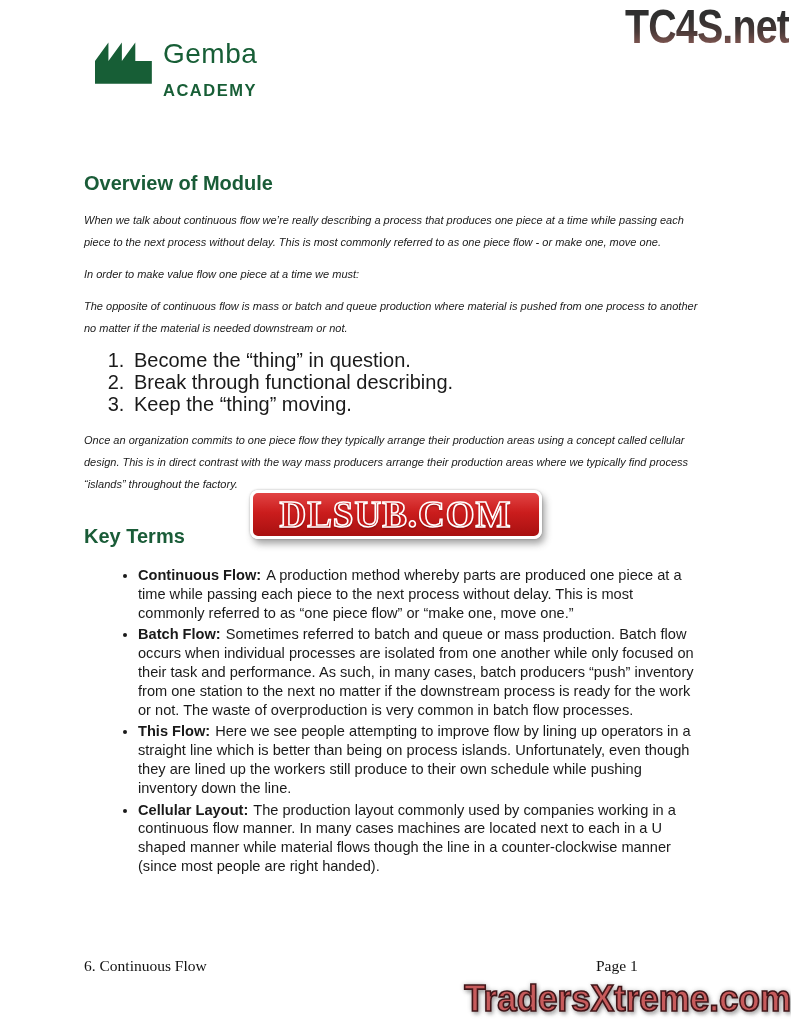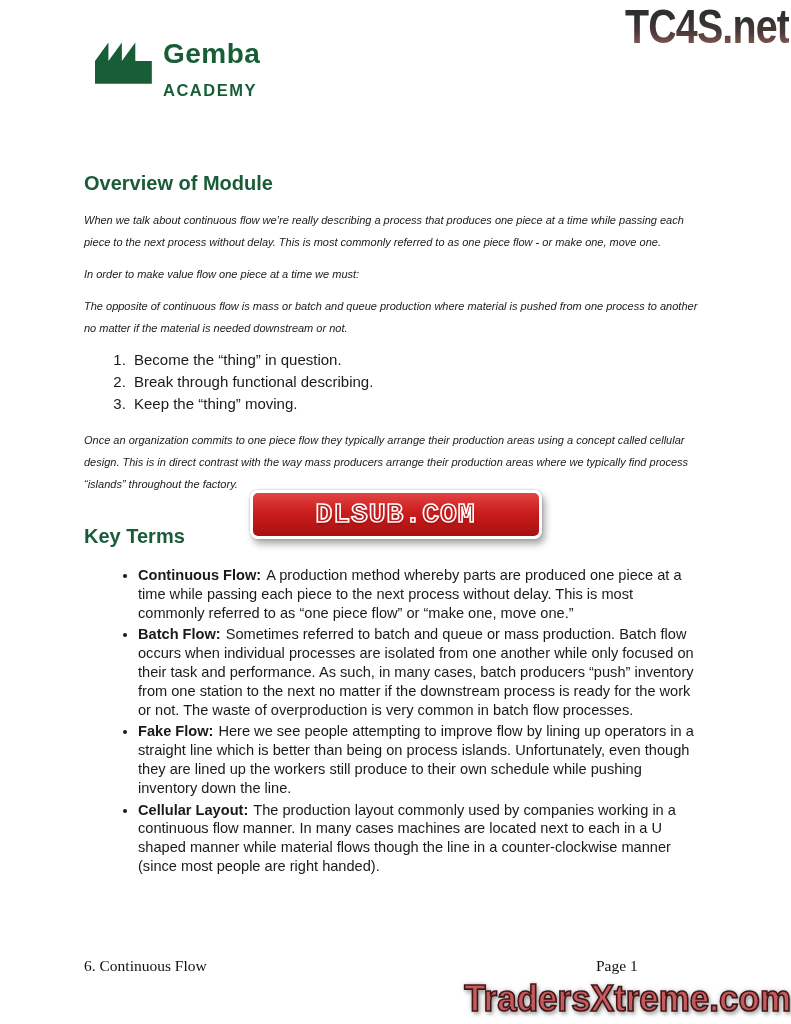--- a/index.html
+++ b/index.html
@@ -21,21 +21,21 @@
     position: absolute;
     left: 95px; top: 36px;
     display: flex;
     align-items: flex-start;
     gap: 6px;
   }
   .logo svg { display: block; }
   .logo-text { line-height: 1; margin-top: 4px; }
   .logo-name {
     font-size: 28px;
-    font-weight: bold;
+    font-weight: normal;
     color: #175e36;
     letter-spacing: 0.5px;
     display: block;
   }
   .logo-sub {
     font-size: 16.5px;
     font-weight: bold;
     color: #175e36;
     letter-spacing: 1.5px;
     display: block;
@@ -83,21 +83,21 @@
   }
   .content p {
     font-size: 11px;
     line-height: 22px;
     margin: 0 0 10px 0;
     font-style: italic;
   }
   ol.steps {
     margin: 8px 0 14px 0;
     padding-left: 46px;
-    font-size: 15px;
+    font-size: 20px;
     line-height: 22px;
   }
   ol.steps li { padding-left: 4px; }
 
   h2.keyterms { margin-top: 30px; margin-bottom: 18px; }
 
   ul.terms {
     margin: 8px;
     padding-left: 46px;
     list-style: disc;
@@ -115,23 +115,23 @@
     width: 292px; height: 49px;
     background: linear-gradient(to bottom, #e24444 0%, #cb1d1d 45%, #a81010 100%);
     border: 3px solid #ffffff;
     border-radius: 8px;
     box-shadow: 3px 5px 7px rgba(60,60,60,0.45), 0 0 2px rgba(120,120,120,0.6);
     display: flex;
     align-items: center;
     justify-content: center;
   }
   .wm-dlsub span {
-    font-family: Liberation Mono, monospace;
-    font-weight: bold;
-    font-size: 28px;
+    font-family: Liberation Serif, serif;
+    font-weight: bold;
+    font-size: 37px;
     letter-spacing: 1px;
     color: #c41a1a;
     -webkit-text-stroke: 1.6px #ffffff;
     text-shadow: 0 2px 2px rgba(90,0,0,0.5);
     white-space: nowrap;
     text-align: right;
   }
 
   
   .footer-left, .footer-right {
@@ -193,21 +193,21 @@
       <li>Keep the “thing” moving.</li>
     </ol>
 
     <p>Once an organization commits to one piece flow they typically arrange their production areas using a concept called cellular design.  This is in direct contrast with the way mass producers arrange their production areas where we typically find process “islands” throughout the factory.</p>
 
     <h2 class="green keyterms">Key Terms</h2>
 
     <ul class="terms">
       <li><b>Continuous Flow:</b><span>A production method whereby parts are produced one piece at a time while passing each piece to the next process without delay.  This is most commonly referred to as “one piece flow” or “make one, move one.”</span></li>
       <li><b>Batch Flow:</b><span>Sometimes referred to batch and queue or mass production.  Batch flow occurs when individual processes are isolated from one another while only focused on their task and performance.  As such, in many cases, batch producers “push” inventory from one station to the next no matter if the downstream process is ready for the work or not.  The waste of overproduction is very common in batch flow processes.</span></li>
-      <li><b>Fake Flow:</b><span>Here we see people attempting to improve flow by lining up operators in a straight line which is better than being on process islands.  Unfortunately, even though they are lined up the workers still produce to their own schedule while pushing inventory down the line.</span></li>
+      <li><b>This Flow:</b><span>Here we see people attempting to improve flow by lining up operators in a straight line which is better than being on process islands.  Unfortunately, even though they are lined up the workers still produce to their own schedule while pushing inventory down the line.</span></li>
       <li><b>Cellular Layout:</b><span>The production layout commonly used by companies working in a continuous flow manner.  In many cases machines are located next to each in a U shaped manner while material flows though the line in a counter-clockwise manner (since most people are right handed).</span></li>
     </ul>
   </div>
 
   <div class="wm-dlsub">
     <span>DLSUB.COM</span>
   </div>
 
   <div class="footer-left">6. Continuous Flow</div>
   <div class="footer-right">Page 1</div>

